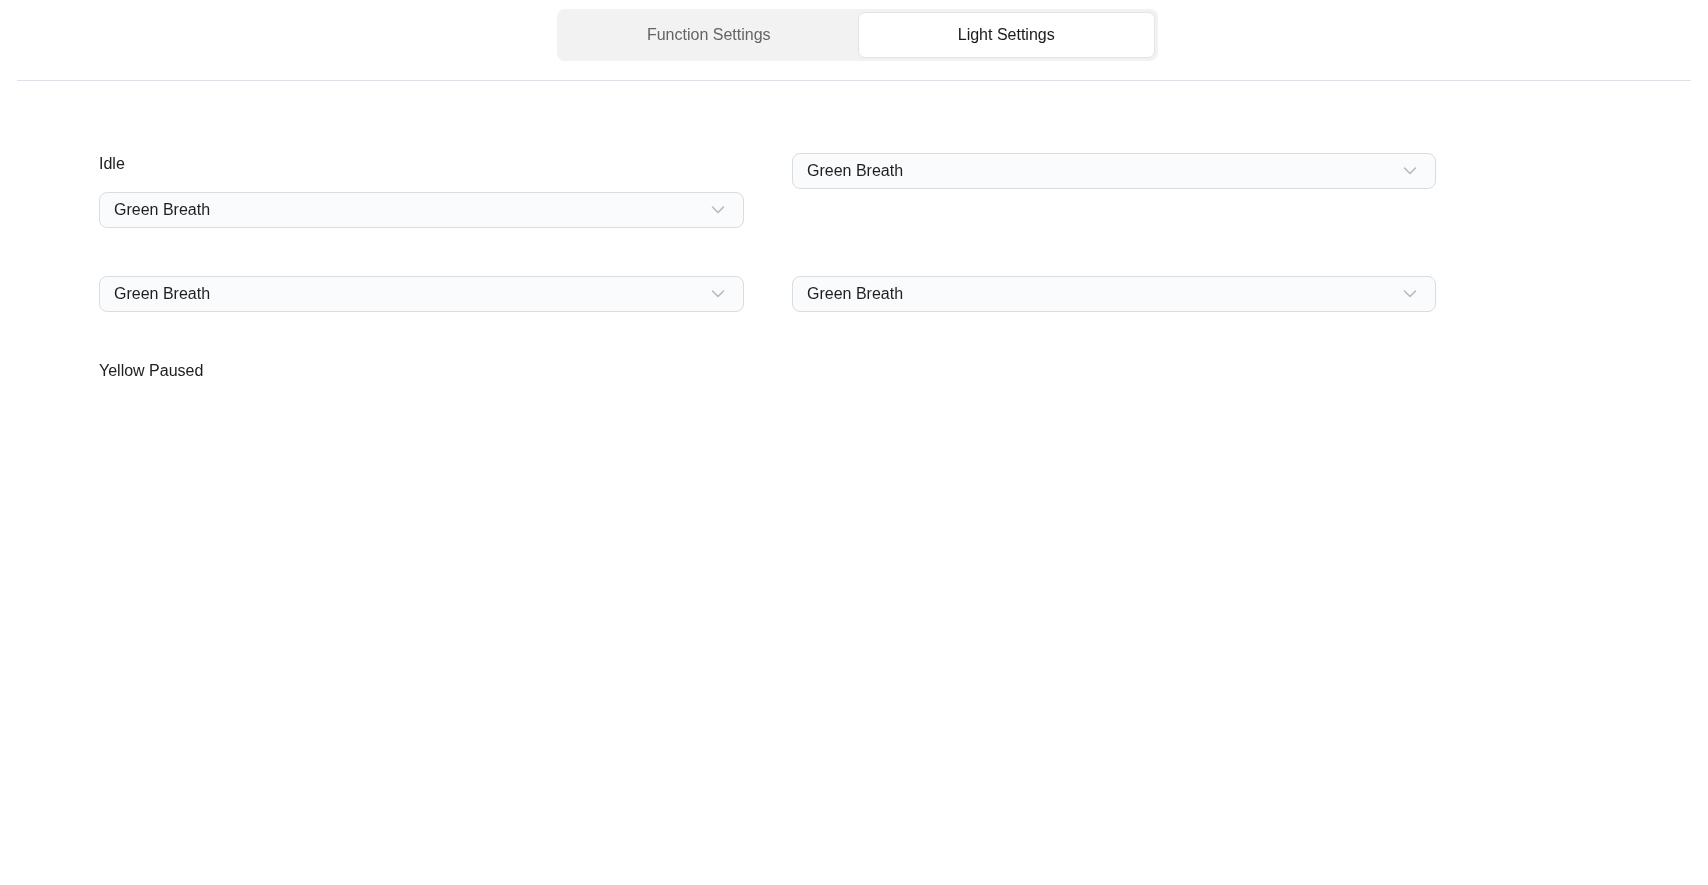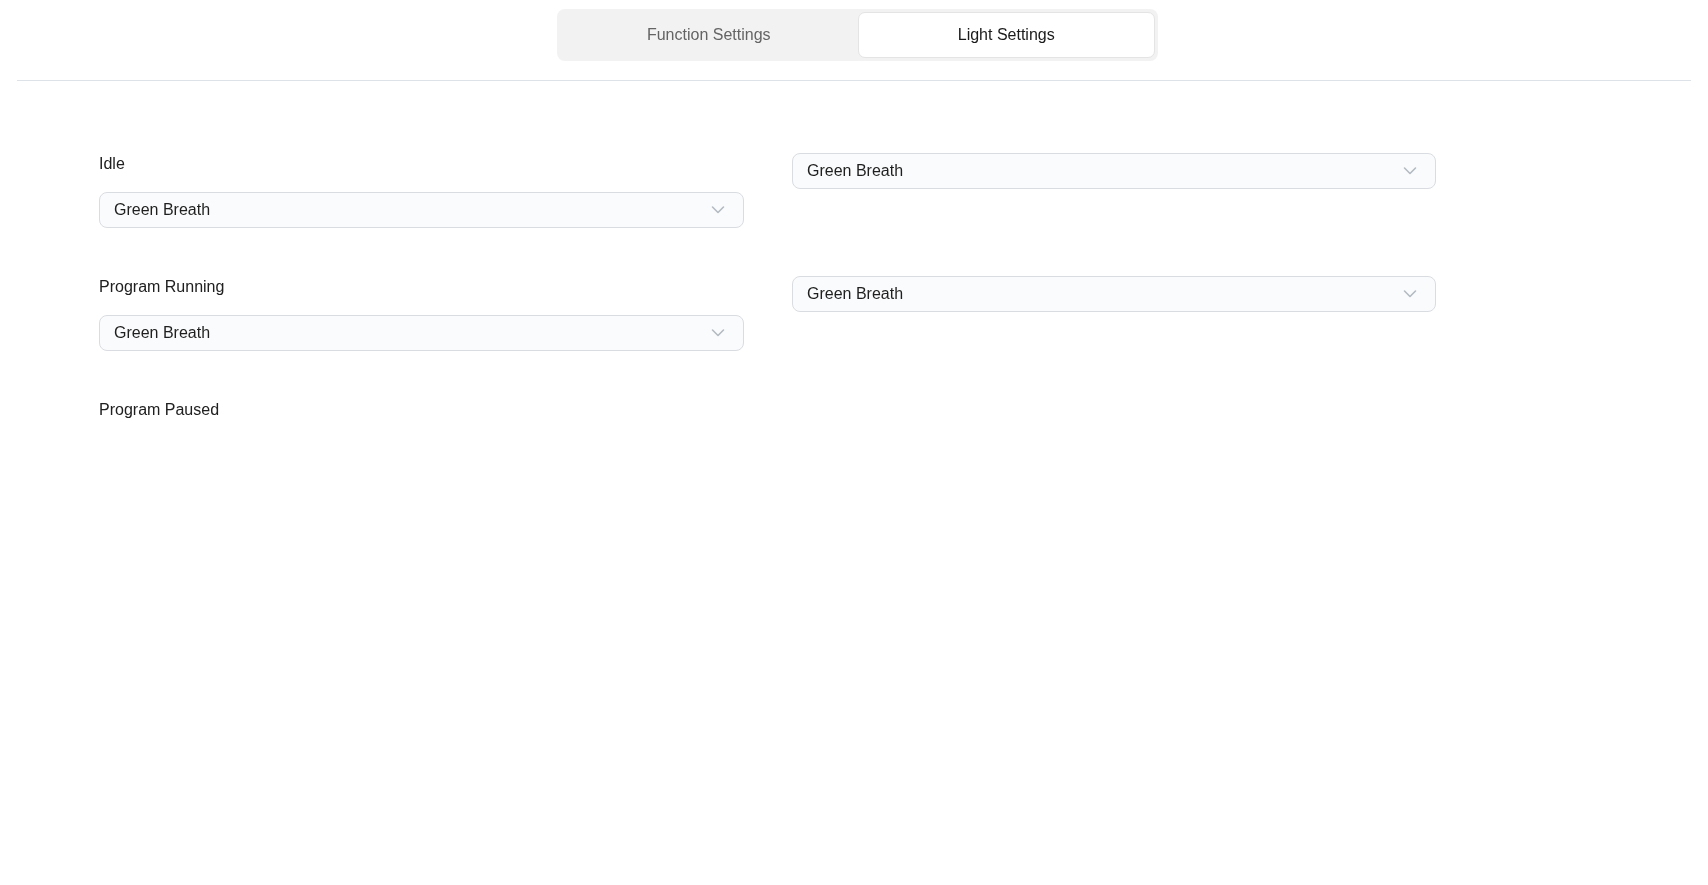--- a/index.html
+++ b/index.html
@@ -98,38 +98,37 @@
   <div class="field">
     <div class="select-box">
       <span>Green Breath</span>
       <svg class="chevron" viewBox="0 0 20 20">
         <path d="M4.5 7 L10 12.5 L15.5 7" stroke="#b4bac2" stroke-width="1.6" fill="none" stroke-linecap="round" stroke-linejoin="round"></path>
       </svg>
     </div>
   </div>
 
   <div class="field">
-    <div class="field-label">Program Running</div>
     <div class="select-box">
       <span>Green Breath</span>
       <svg class="chevron" viewBox="0 0 20 20">
         <path d="M4.5 7 L10 12.5 L15.5 7" stroke="#b4bac2" stroke-width="1.6" fill="none" stroke-linecap="round" stroke-linejoin="round"></path>
       </svg>
     </div>
   </div>
 
   <div class="field">
     <div class="select-box">
       <span>Green Breath</span>
       <svg class="chevron" viewBox="0 0 20 20">
         <path d="M4.5 7 L10 12.5 L15.5 7" stroke="#b4bac2" stroke-width="1.6" fill="none" stroke-linecap="round" stroke-linejoin="round"></path>
       </svg>
     </div>
   </div>
 
   <div class="field">
-    <div class="field-label">Program Paused</div>
+    <div class="field-label">Yellow Paused</div>
   </div>
 
   <div class="field">
   </div>
 
 </div>
 
 </body></html>

